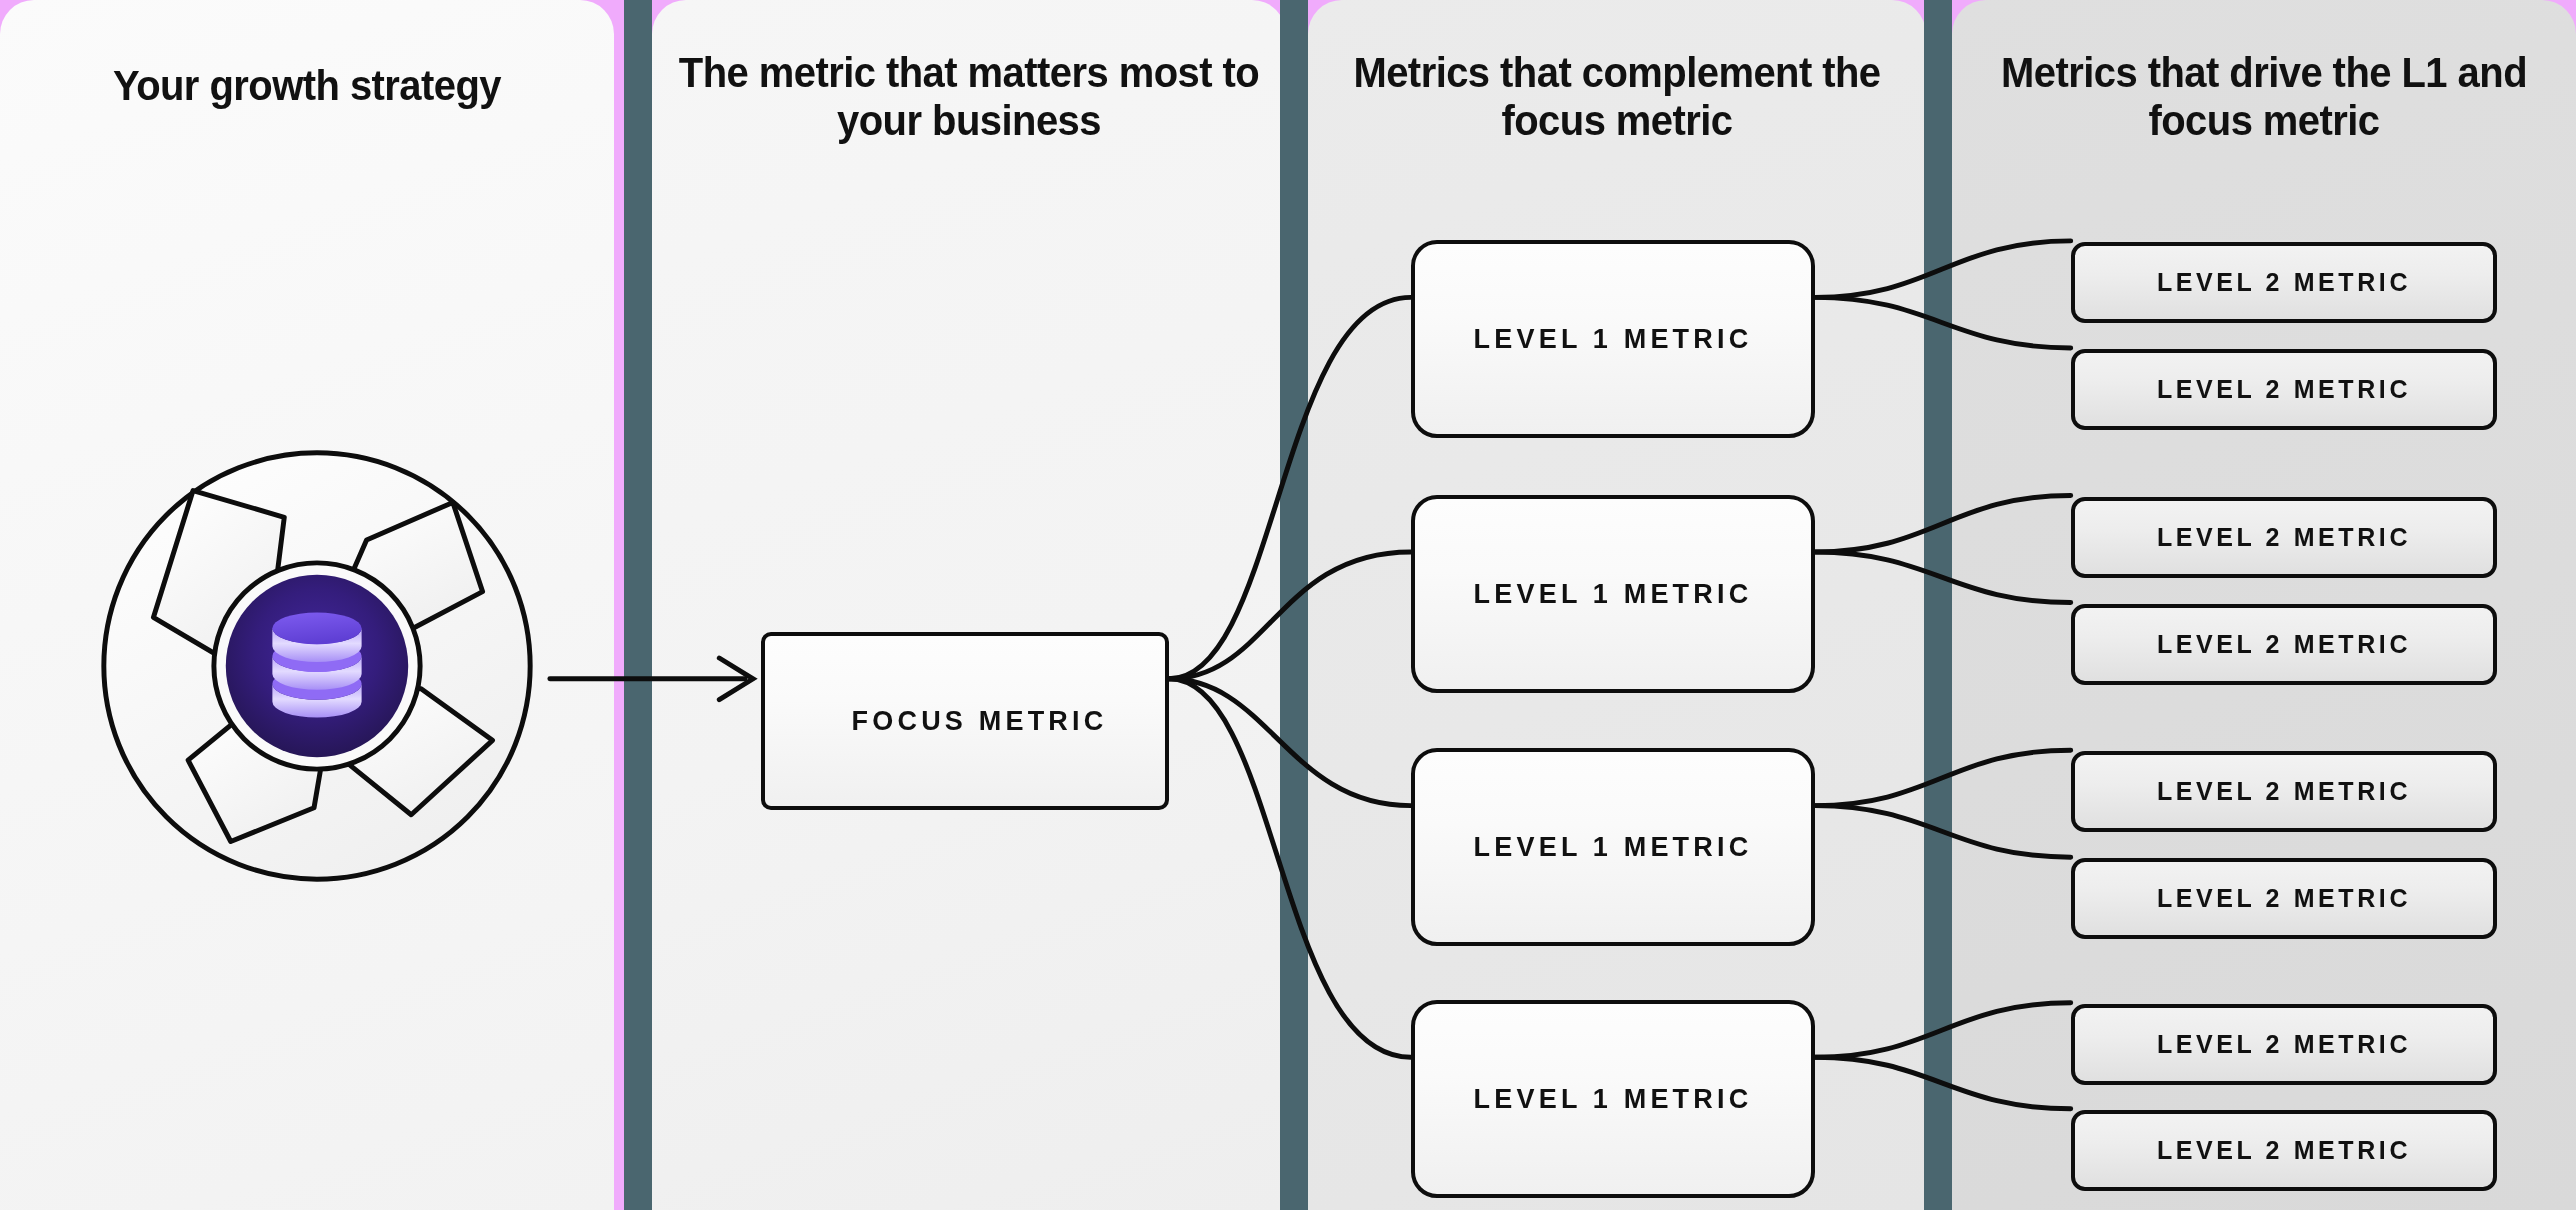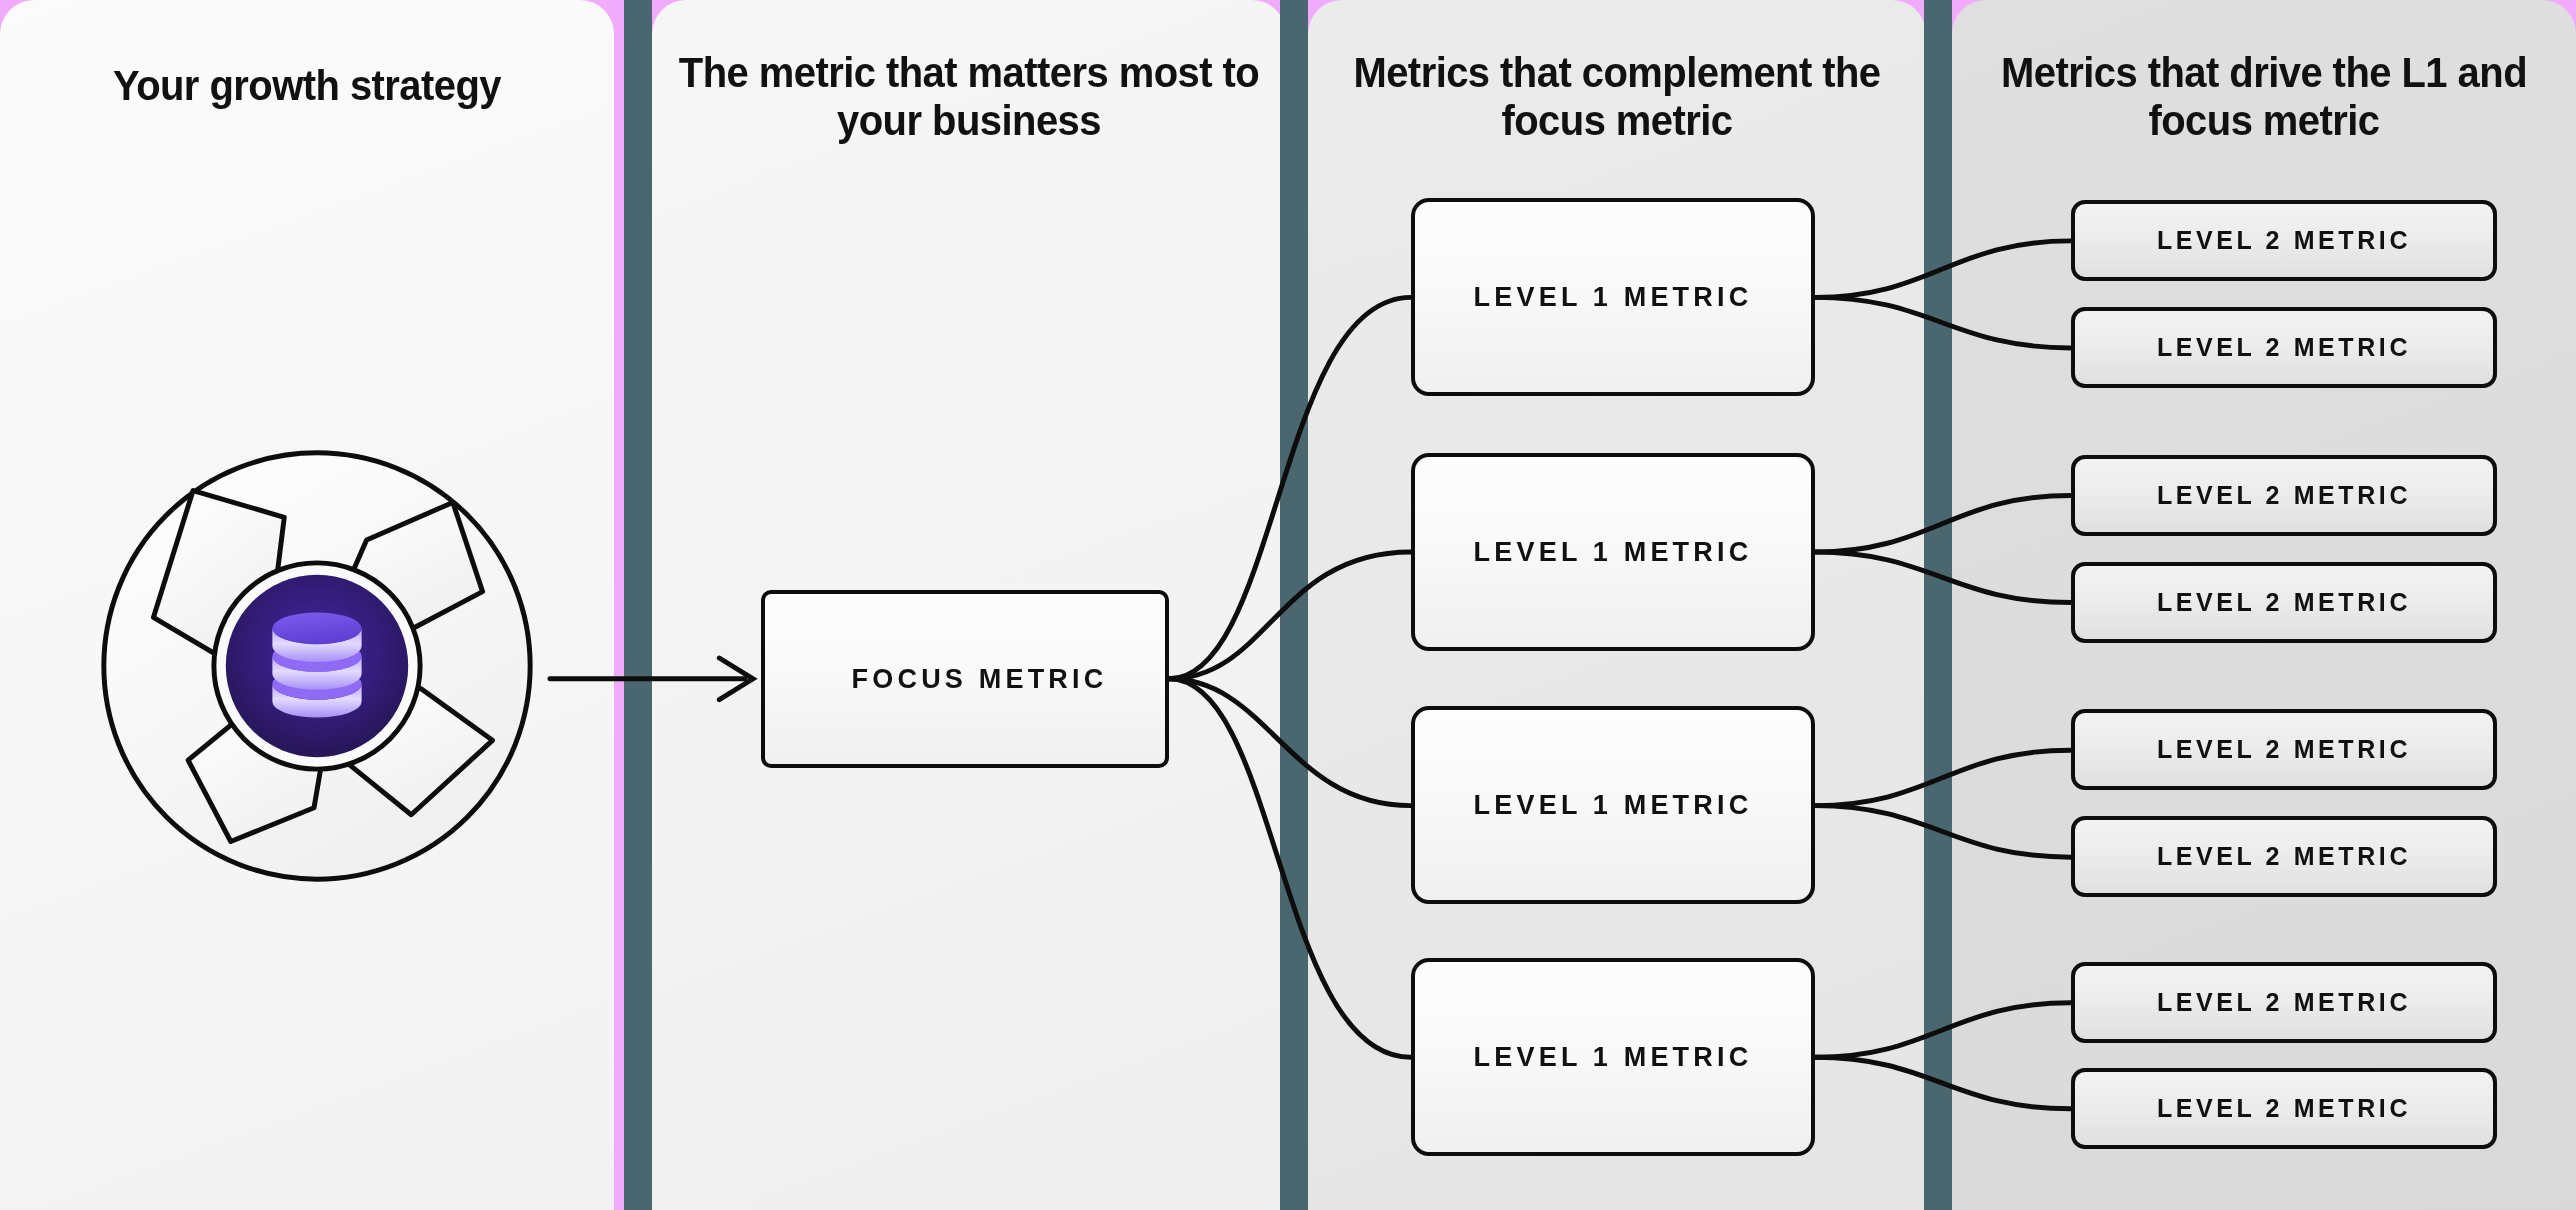--- a/index.html
+++ b/index.html
@@ -67,31 +67,32 @@
     align-items:center;
     justify-content:center;
     border:4px solid #0d0d0d;
     background:linear-gradient(180deg,#fdfdfd 0%,#fafafa 38%,#f0f0f0 100%);
     color:#111111;
     font-weight:800;
     font-size:27px;
     letter-spacing:4.2px;
     white-space:nowrap;
     z-index:6;
+    margin-top:42px;
   }
   .node.focus {
     left:761px; top:590px;
     width:408px; height:178px;
     border-radius:10px;
     padding-left:29px;
   }
   .node.l1 {
     left:1411px;
     width:404px; height:198px;
-    border-radius:18px;
+    border-radius:26px;
   }
   #l1-0 { top:198px; }
   #l1-1 { top:453px; }
   #l1-2 { top:706px; }
   #l1-3 { top:958px; }
 
   .node.l2 {
     left:2071px;
     width:426px; height:81px;
     border-radius:14px;

